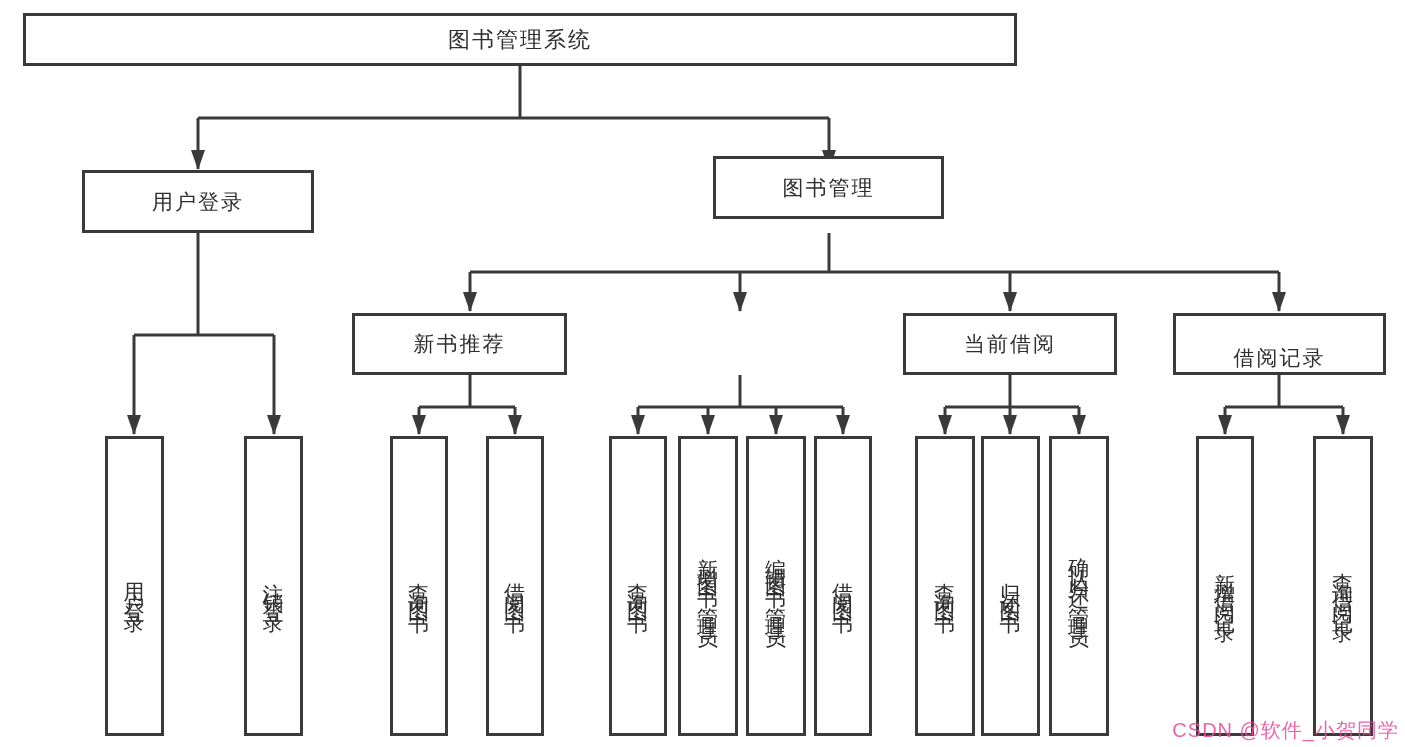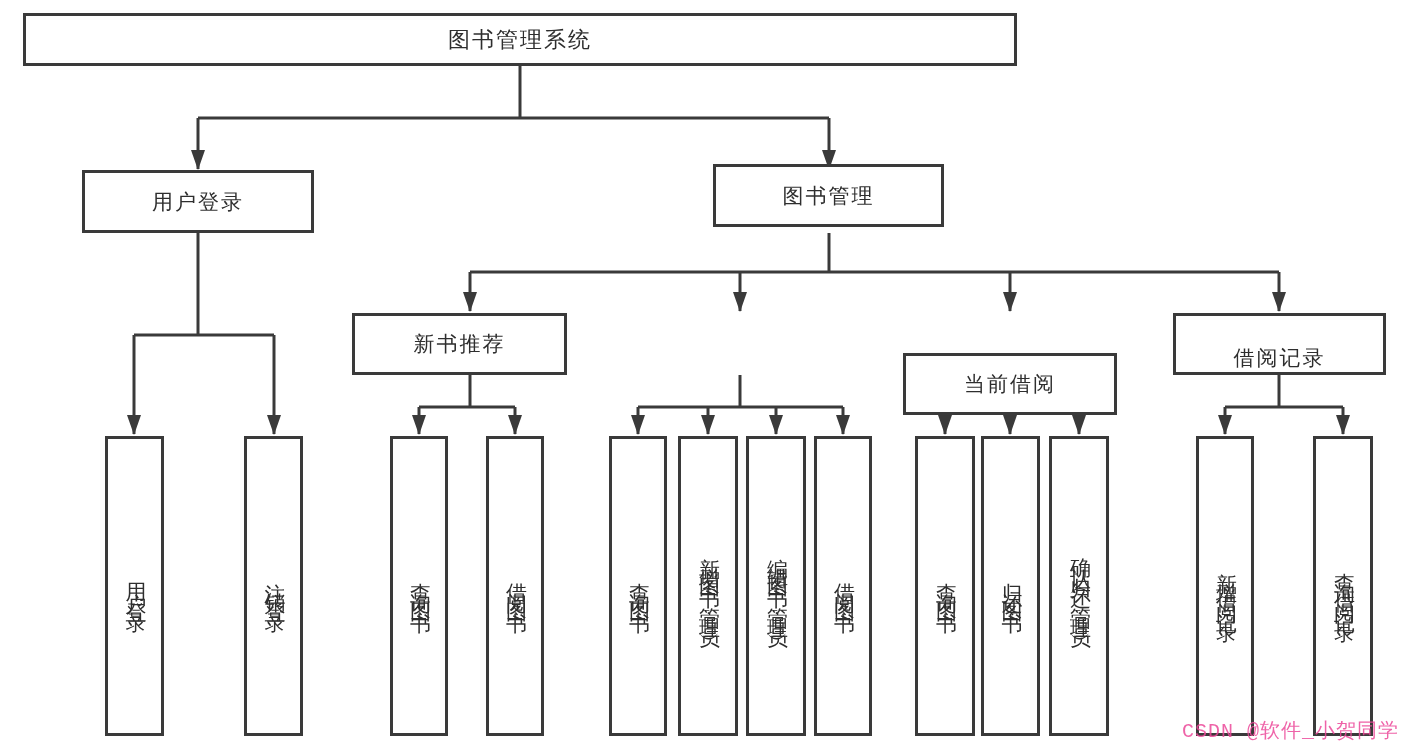--- a/index.html
+++ b/index.html
@@ -1,18 +1,18 @@
 <!DOCTYPE html>
 <html><head>
 <meta charset="utf-8">
 <style>
   html,body{margin:0;padding:0;background:#ffffff;}
   .canvas{
     position:relative;width:1405px;height:747px;background:#ffffff;
-    font-family:Liberation Mono, monospace;color:#2e2e2e;overflow:hidden;
+    font-family:Liberation Sans, sans-serif;color:#2e2e2e;overflow:hidden;
   }
   .connectors{position:absolute;left:0;top:0;width:1405px;height:747px;}
   .box{
     position:absolute;background:#ffffff;border:3px solid #3a3a3a;box-sizing:border-box;
     display:flex;align-items:center;justify-content:center;z-index:2;
   }
   .hlabel{font-size:21px;letter-spacing:2px;white-space:nowrap;}
   .root .hlabel{font-size:22px;}
   .vbox .vlabel{
     writing-mode:vertical-rl;text-orientation:mixed;
@@ -78,28 +78,28 @@
     </g>
   </svg>
 
   <div class="box root" style="left:23px;top:13px;width:994px;height:53px;">
     <span class="hlabel">图书管理系统</span>
   </div>
 
   <div class="box" style="left:82px;top:170px;width:232px;height:63px;">
     <span class="hlabel">用户登录</span>
   </div>
-  <div class="box" style="left:713px;top:164px;width:231px;height:63px;">
+  <div class="box" style="left:713px;top:156px;width:231px;height:63px;">
     <span class="hlabel">图书管理</span>
   </div>
 
   <div class="box" style="left:352px;top:313px;width:215px;height:62px;">
     <span class="hlabel">新书推荐</span>
   </div>
-  <div class="box" style="left:903px;top:313px;width:214px;height:62px;margin-top:40px;">
+  <div class="box" style="left:903px;top:313px;width:214px;height:62px;">
     <span class="hlabel">当前借阅</span>
   </div>
   <div class="box" style="left:1173px;top:313px;width:213px;height:62px;align-items:flex-end;">
     <span class="hlabel">借阅记录</span>
   </div>
 
   <div class="box vbox" style="left:105px;top:436px;width:59px;height:300px;">
     <span class="vlabel">用户登录</span>
   </div>
   <div class="box vbox" style="left:244px;top:436px;width:59px;height:300px;">

